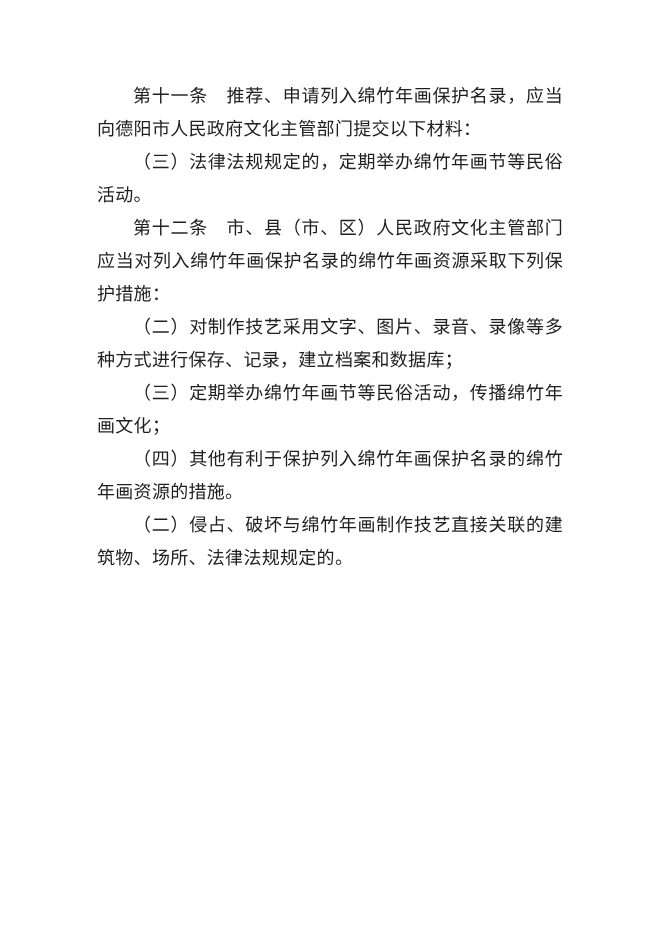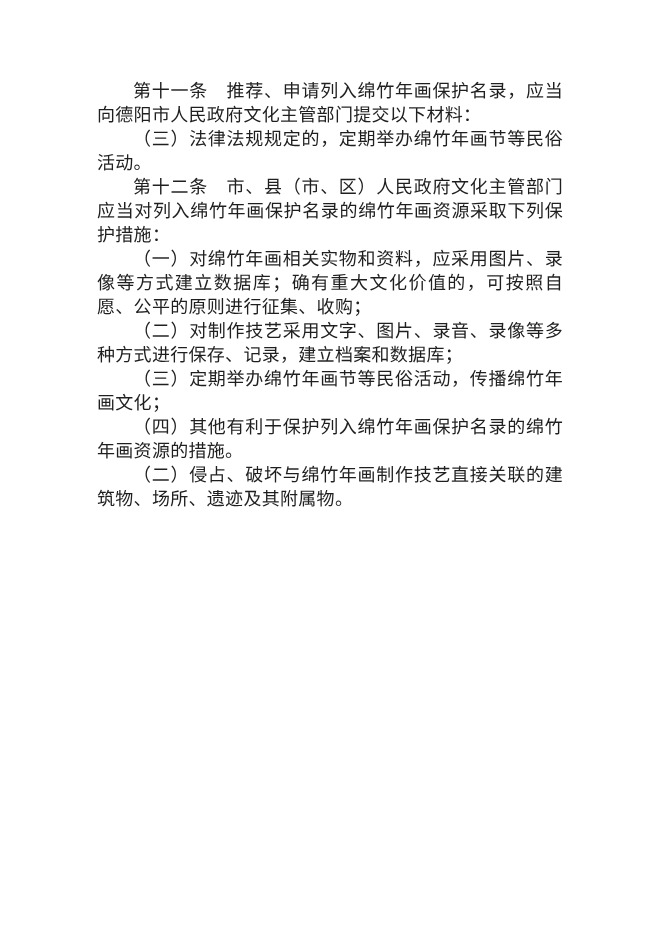--- a/index.html
+++ b/index.html
@@ -14,41 +14,40 @@
   }
   .page {
     box-sizing: border-box;
     width: 662px;
     height: 936px;
     background: #ffffff;
     padding: 80px 99px 0 97px;
   }
   .doc-body {
     color: #1f1f1f;
-    font-family: Liberation Mono, monospace;
+    font-family: Liberation Serif, serif;
     font-size: 18px;
-    line-height: 24px;
+    line-height: 33px;
     text-align: justify;
     text-justify: inter-character;
     letter-spacing: 0.3px;
   }
   .doc-body p {
     margin: 0;
     padding: 0;
     text-indent: 2em;
     word-break: break-all;
   }
 </style>
 </head>
 <body>
 
 <div class="page">
   <div class="doc-body">
     <p>第十一条　推荐、申请列入绵竹年画保护名录，应当向德阳市人民政府文化主管部门提交以下材料：</p>
     <p>（三）法律法规规定的，定期举办绵竹年画节等民俗活动。</p>
     <p>第十二条　市、县（市、区）人民政府文化主管部门应当对列入绵竹年画保护名录的绵竹年画资源采取下列保护措施：</p>
-    <p>（一）对绵竹年画相关实物和资料，应采用图片、录像等方式建立数据库；确有重大文化价值的，可按照自愿、公平的原则进行征集、收购；</p>
     <p>（二）对制作技艺采用文字、图片、录音、录像等多种方式进行保存、记录，建立档案和数据库；</p>
     <p>（三）定期举办绵竹年画节等民俗活动，传播绵竹年画文化；</p>
     <p>（四）其他有利于保护列入绵竹年画保护名录的绵竹年画资源的措施。</p>
-    <p>（二）侵占、破坏与绵竹年画制作技艺直接关联的建筑物、场所、遗迹及其附属物。</p>
+    <p>（二）侵占、破坏与绵竹年画制作技艺直接关联的建筑物、场所、法律法规规定的。</p>
   </div>
 </div>
 
 </body></html>

